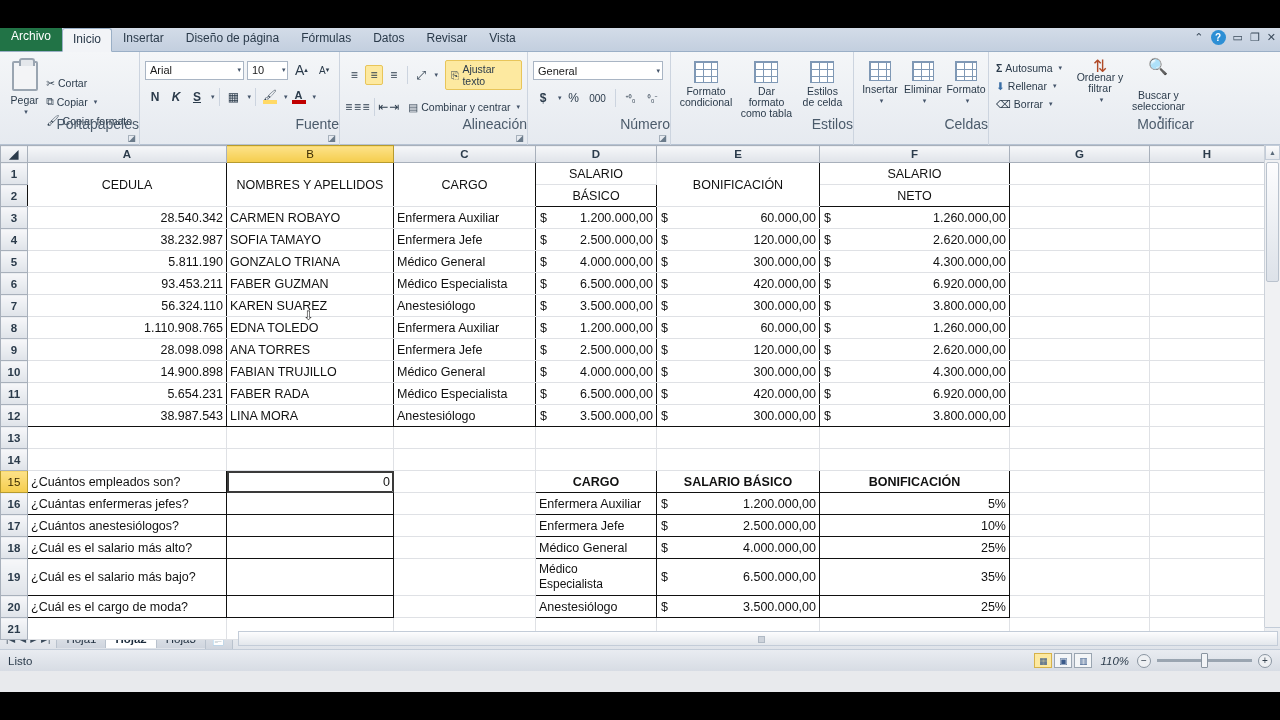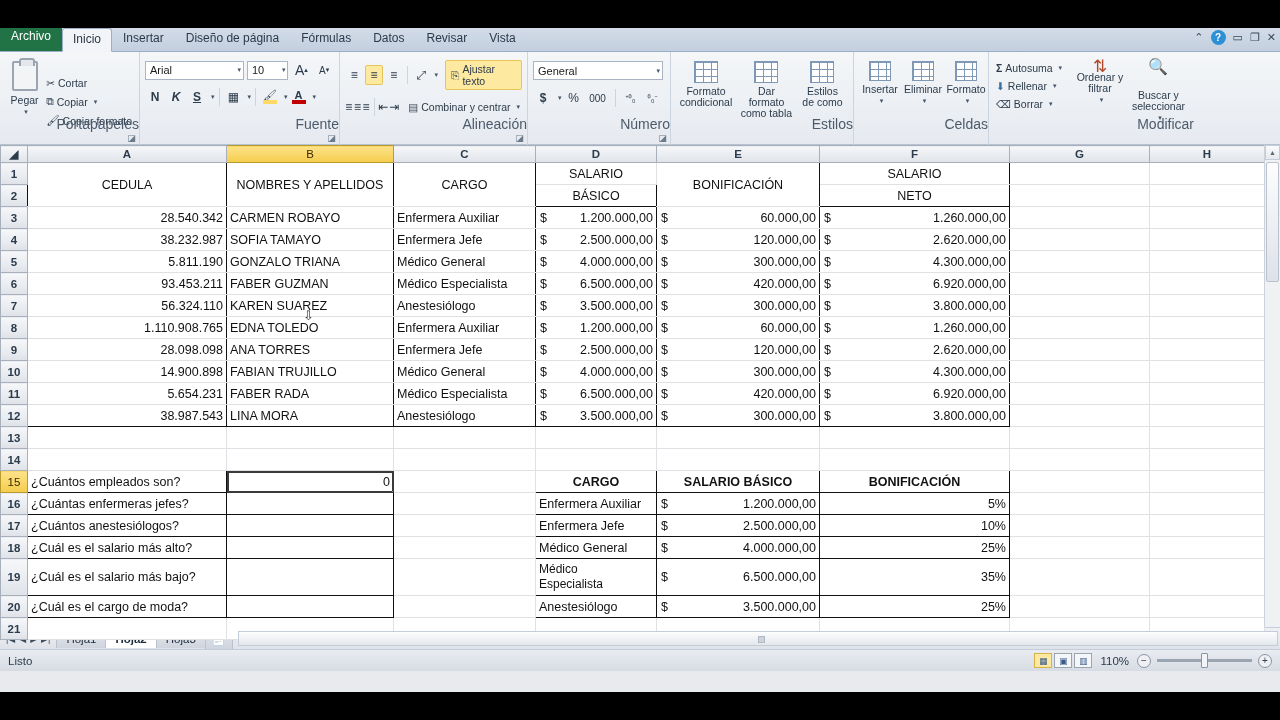--- a/index.html
+++ b/index.html
@@ -259,21 +259,21 @@
     border-top: 1px solid #c3ccd8;
     font-size: 11.5px; color: #2b3b4b; padding-left: 8px;
   }
   .viewbtns { display: flex; gap: 2px; margin-left: auto; }
   .vb {
     width: 18px; height: 15px; border: 1px solid #9aa5b1;
     background: #f4f6f8; display: flex; align-items: center;
     justify-content: center; font-size: 9px; color: #3a5a8a;
   }
   .vb.active { background: #fde9a0; border-color: #d6b24a; }
-  .zoomtxt { margin: 0 8px; font-size: 11.5px; }
+  .zoomtxt { margin: 0 8px; font-size: 11.5px; font-style: italic; }
   .zslider { width: 95px; height: 3px; background: #9aa5b1; position: relative; margin: 0 6px; }
   .zthumb {
     position: absolute; left: 44px; top: -6px; width: 7px; height: 15px;
     background: #f2f4f7; border: 1px solid #8a95a1; border-radius: 1px;
   }
   .zbtn { width: 14px; height: 14px; border: 1px solid #8a95a1; border-radius: 50%;
           display: flex; align-items: center; justify-content: center;
           font-size: 10px; color: #33404d; background: #eef0f3; }
 </style>
 </head>
@@ -420,21 +420,21 @@
         <div class="bigbtn" style="width:60px">
           <span class="i-grid3"></span>
           <span style="margin-top:3px">Formato condicional</span>
         </div>
         <div class="bigbtn" style="width:62px">
           <span class="i-grid3"></span>
           <span style="margin-top:3px">Dar formato como tabla</span>
         </div>
         <div class="bigbtn" style="width:52px">
           <span class="i-grid3"></span>
-          <span style="margin-top:3px">Estilos de como</span>
+          <span style="margin-top:3px">Estilos de celda</span>
         </div>
       </div>
       <div class="group-title">Estilos</div>
     </div>
 
     <div class="group" style="width:135px">
       <div class="grow" style="padding-top:4px;justify-content:space-around">
         <div class="bigbtn" style="width:42px">
           <span class="i-grid3" style="width:22px;height:20px"></span>
           <span style="margin-top:3px">Insertar</span>

